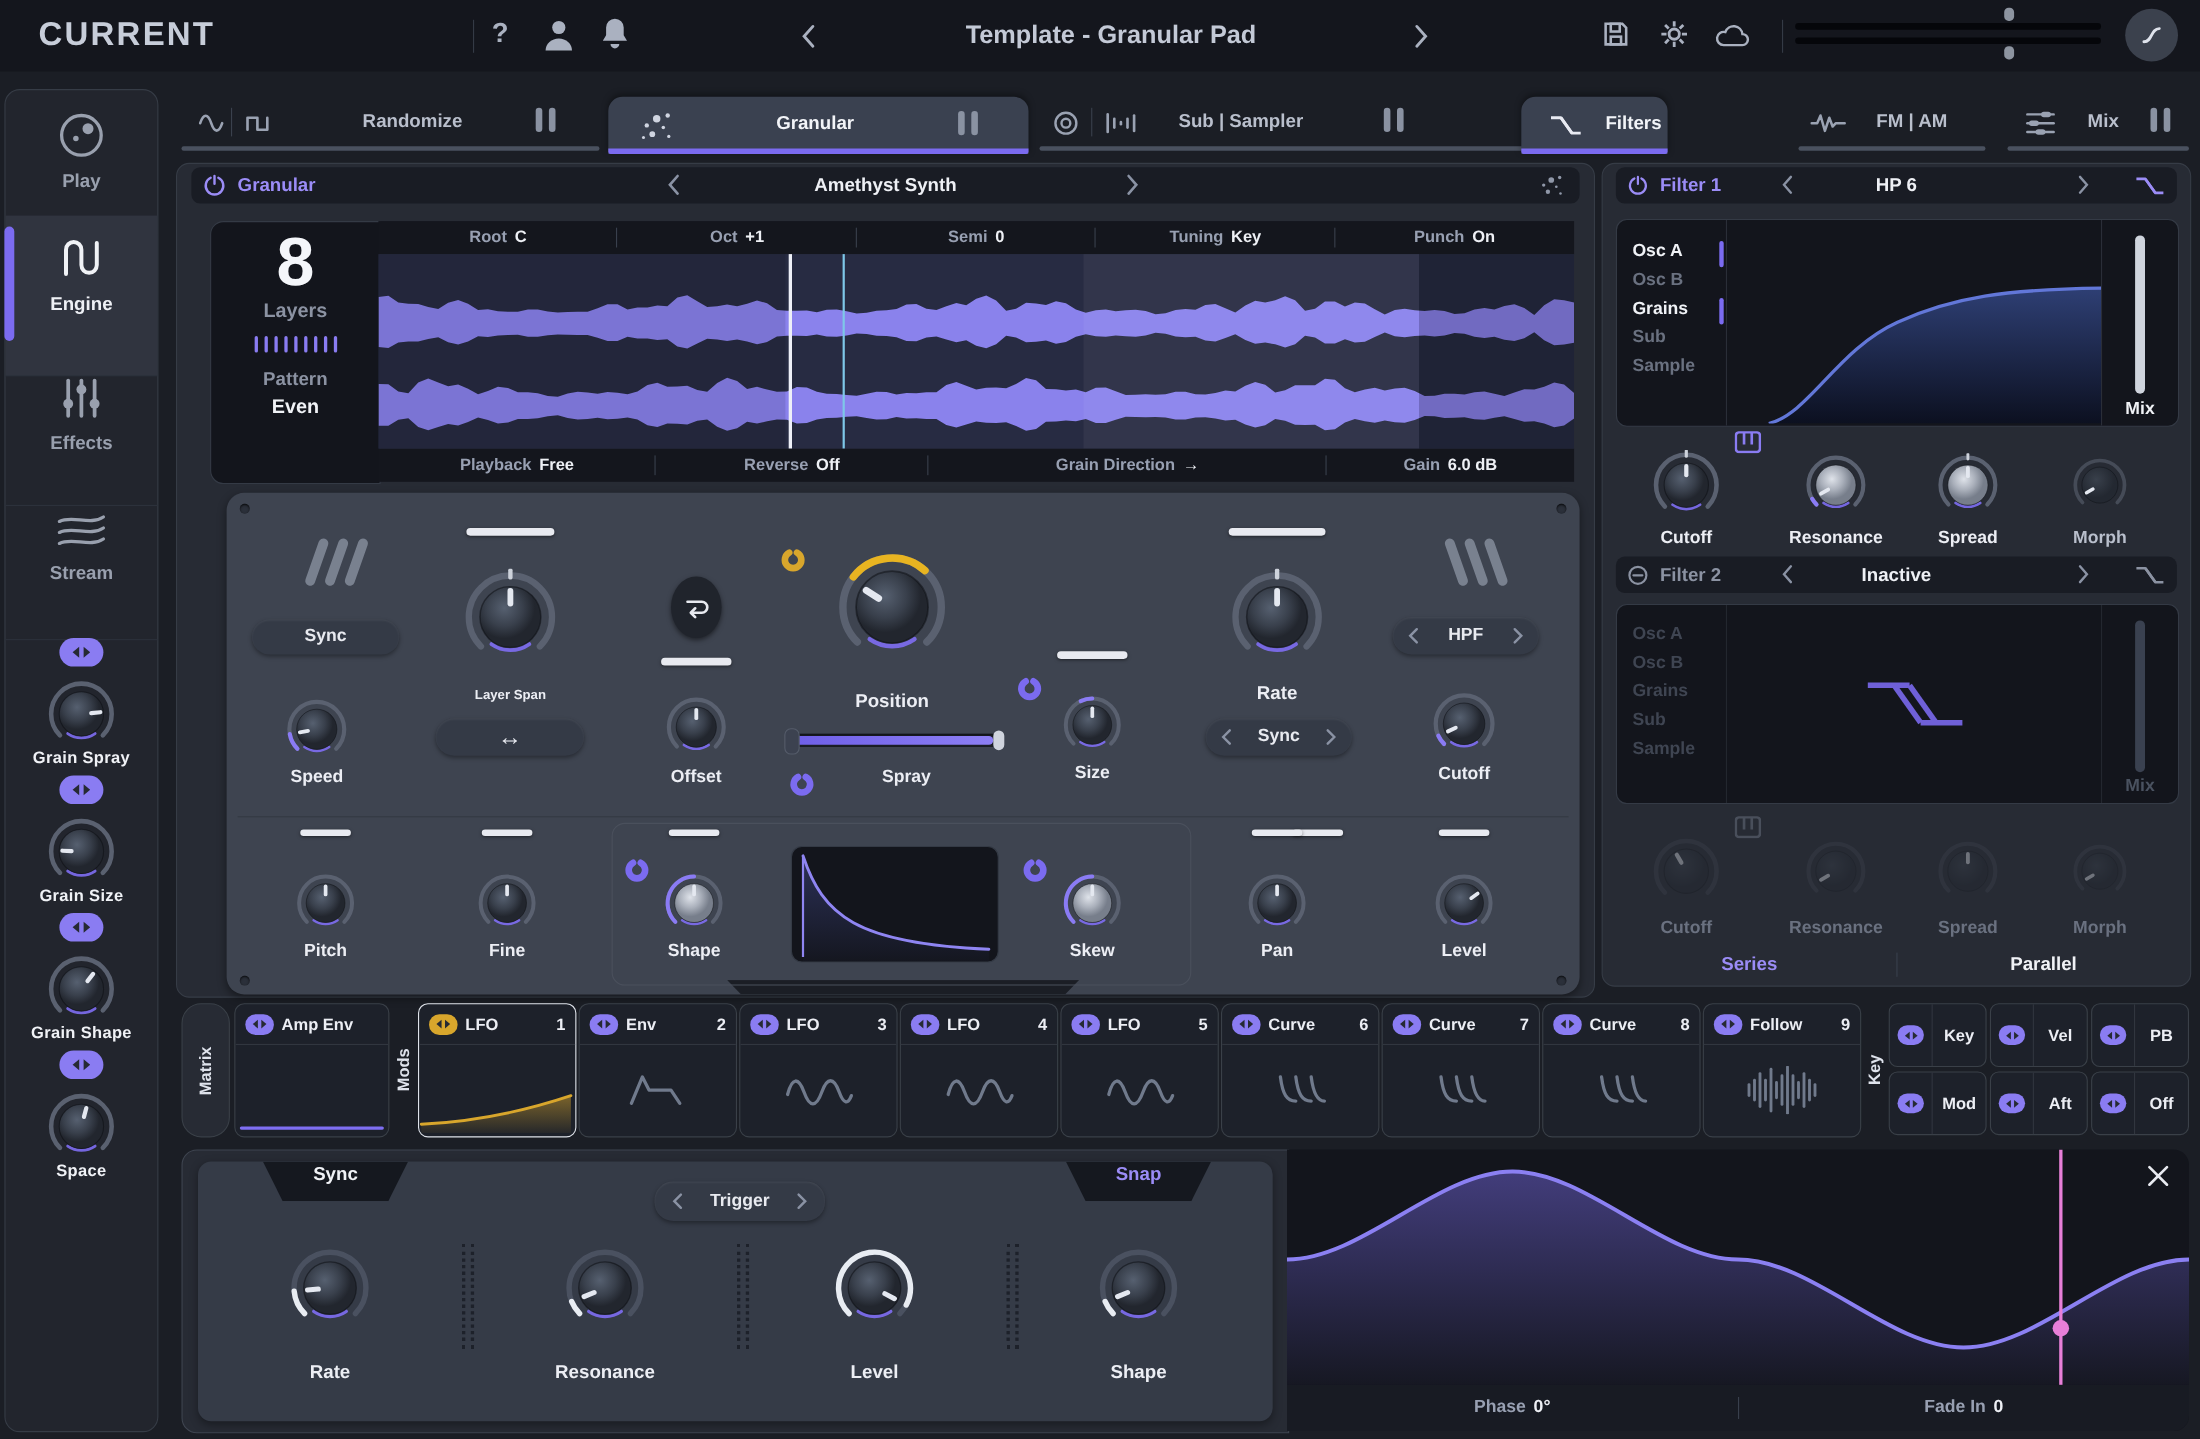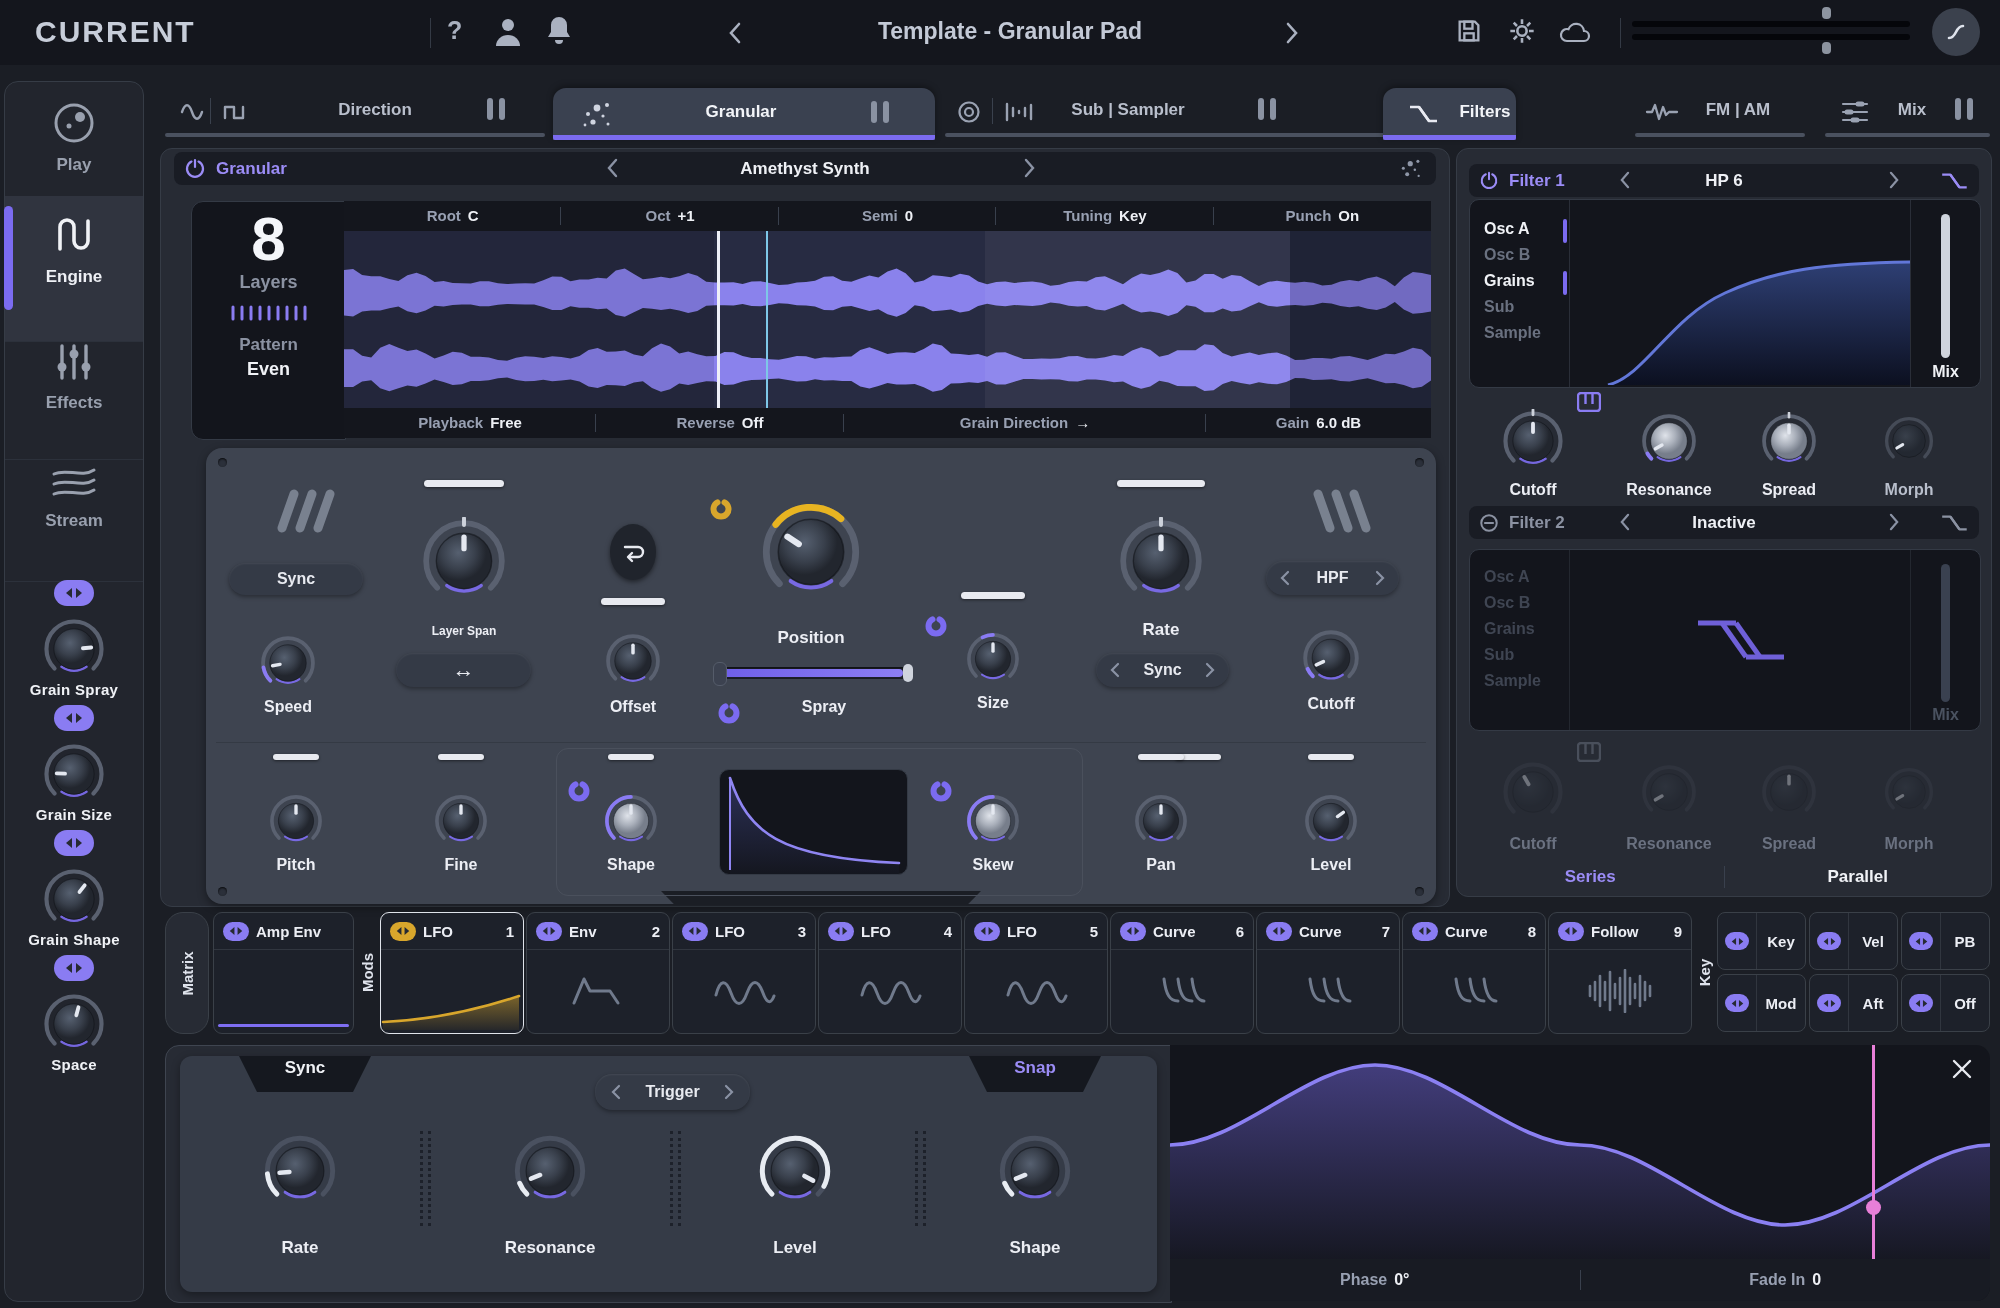--- a/index.html
+++ b/index.html
@@ -303,21 +303,21 @@
       <svg width="28" height="24" viewBox="0 0 24 24">
         <path d="M2,12 C5,3 9,3 12,12 C15,21 19,21 22,12" fill="none" stroke="#9aa2b2" stroke-width="2.4" stroke-linecap="round"></path>
       </svg>
     </div>
   <div class="abs" style="left:60px;top:15px;width:1px;height:26px;background:#3a414d"></div>
   <div class="abs" style="left:70px;top:17px">
       <svg width="28" height="24" viewBox="0 0 24 24">
         <path d="M3,18 V7 h9 v11 h9 V7" fill="none" stroke="#9aa2b2" stroke-width="2.4" stroke-linecap="round" stroke-linejoin="round"></path>
       </svg>
     </div>
-  <div class="tablabel" style="left:225px">Direction</div>
+  <div class="tablabel" style="left:225px">Randomize</div>
   <div class="pause" style="left:337px"></div>
 
   <div class="rtab" style="left:403px;width:382px">
     <div class="abs" style="left:28px;top:12px">
       <svg width="34" height="30" viewBox="0 0 34 30">
           <g fill="#cfd4e0">
             <circle cx="16" cy="8" r="3.4"></circle>
             <circle cx="26" cy="5" r="2"></circle>
             <circle cx="7" cy="14" r="2"></circle>
             <circle cx="22" cy="16" r="1.6"></circle>
@@ -711,21 +711,21 @@
           <circle cx="50" cy="50" r="31.5" fill="url(#gdark)" stroke="rgba(10,12,16,.5)" stroke-width="1.5"></circle>
           <line x1="50" y1="23" x2="50" y2="36" stroke="#e4e8f0" stroke-width="6" stroke-linecap="round" transform="rotate(55,50,50)"></line>
         </svg>
       </div>
     <div class="clabel" style="left:1125px;top:408px">Level</div>
   </div>
 </div>
 
 <div class="module" style="left:1456px;top:148px;width:534px;height:747px">
 
-  <div class="modhead" style="left:12px;top:15px;width:510px;height:33px">
+  <div class="modhead" style="left:12px;top:3px;width:510px;height:33px">
     <svg width="20" height="20" viewBox="0 0 22 22" style="margin-left:10px">
         <path d="M14.5,3.6 a8,8 0 1 1 -7,0" fill="none" stroke="#9b8cf6" stroke-width="2.2" stroke-linecap="round"></path>
         <line x1="11" y1="2" x2="11" y2="9" stroke="#9b8cf6" stroke-width="2.2" stroke-linecap="round"></line>
       </svg>
     <div class="modtitle">Filter 1</div>
     <div class="abs" style="left:150px;top:7px">
         <svg width="11" height="18" viewBox="0 0 12 20">
           <polyline points="10,2 3,10 10,18" fill="none" stroke="#8a92a4" stroke-width="2.4" stroke-linecap="round"></polyline>
         </svg>
       </div>

